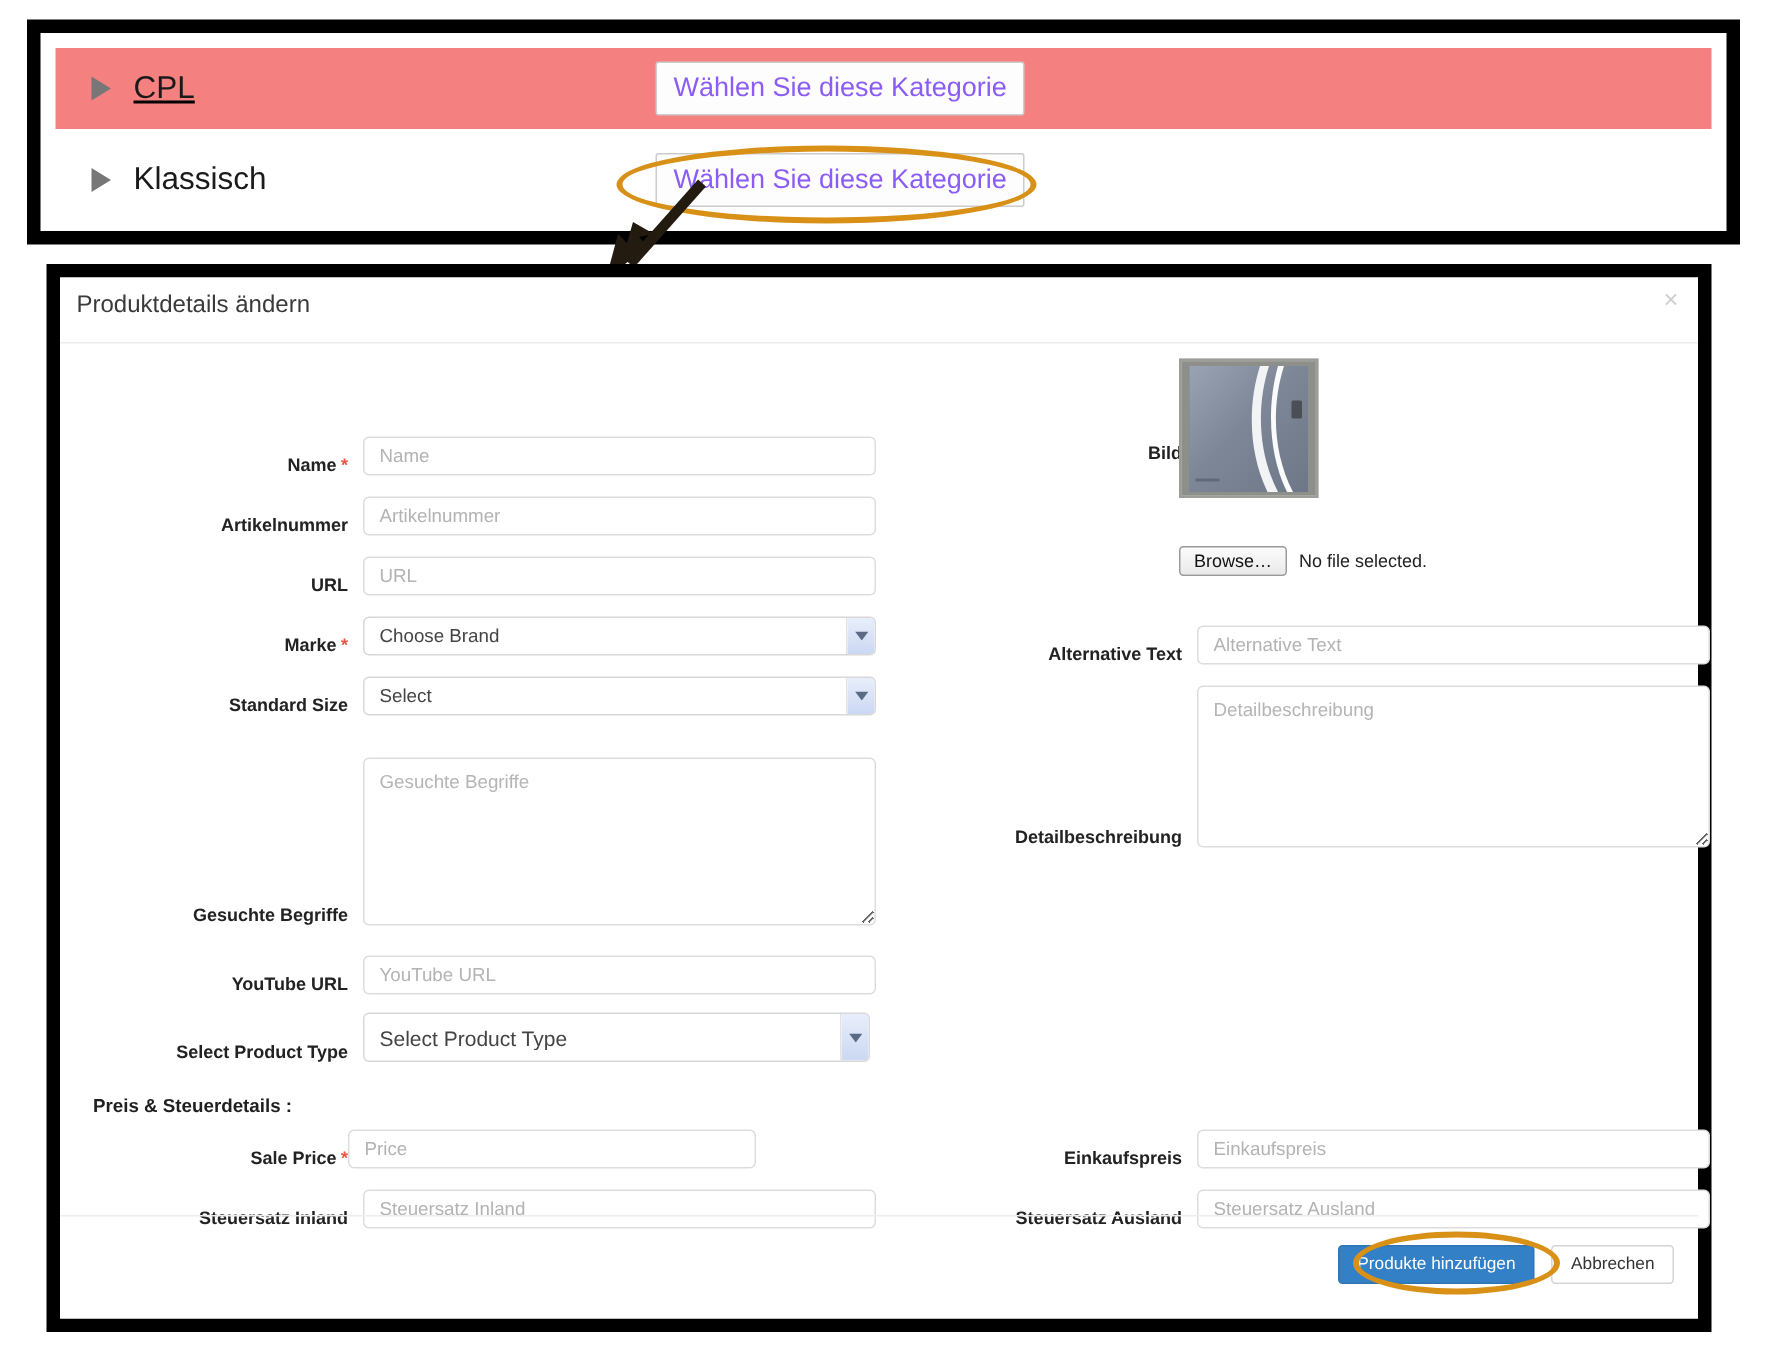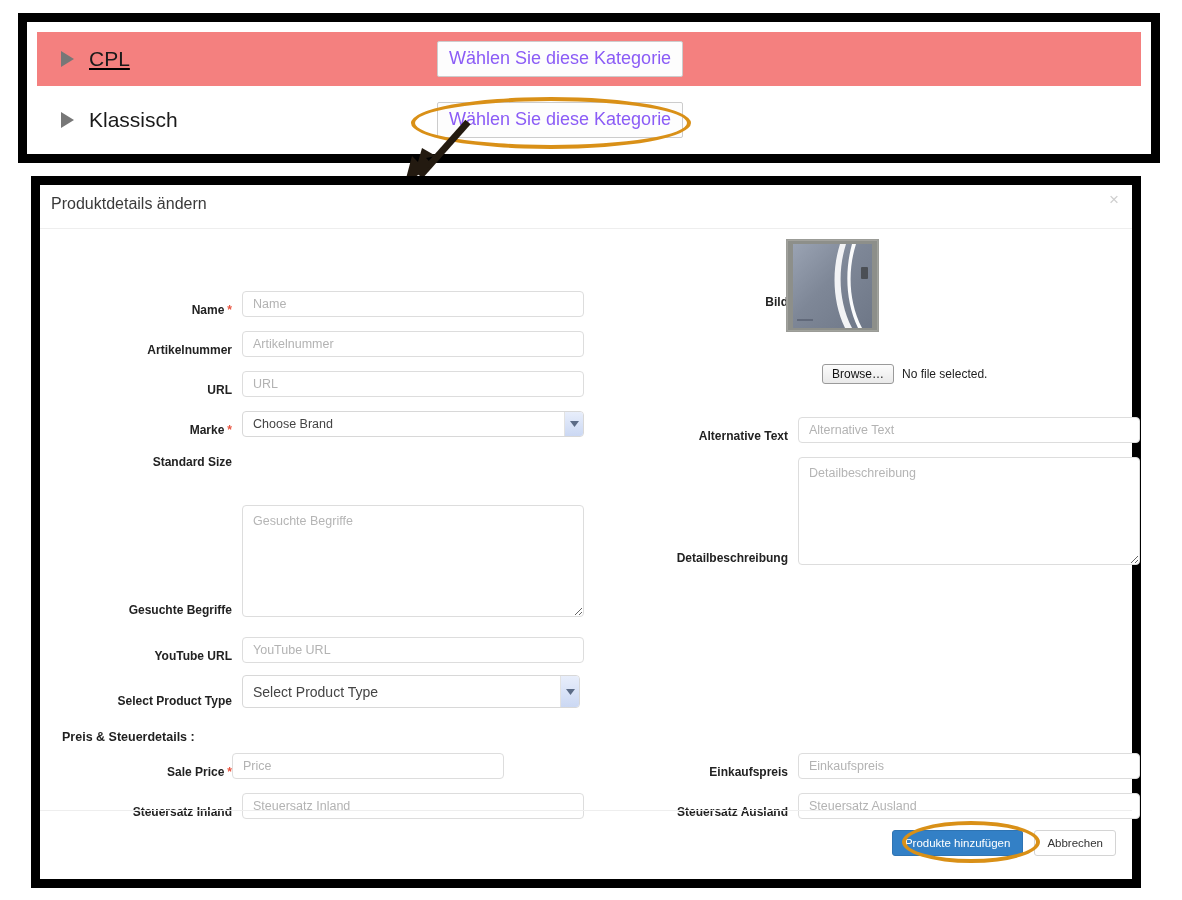--- a/index.html
+++ b/index.html
@@ -222,21 +222,20 @@
   }
   #browse-button {
     font-size: 12px;
     font-family: "Liberation Sans", sans-serif;
     background: linear-gradient(#fcfcfc, #e9e9e9);
     border: 1px solid #9a9a9a;
     border-radius: 3px;
     padding: 2px 9px;
     color: #111111;
     cursor: pointer;
-    margin-left: 36px;
   }
   #no-file-text {
     font-size: 12px;
     color: #222222;
     margin-left: 8px;
     font-family: Liberation Sans, sans-serif;
     white-space: nowrap;
   }
 
   
@@ -342,20 +341,30 @@
           <span class="select-arrow">
             <svg width="9" height="6" viewBox="0 0 9 6">
                 <path d="M0 0 L4.5 6 L9 0 Z" fill="#5b6b86"></path>
               </svg>
           </span>
         </div>
       </div>
 
       <div class="field-row" style="left:0px; top:222px;">
         <div class="fld-label" style="width:192px;">Standard Size</div>
+        <div class="select-wrap" style="margin-left:10px;">
+          <select class="fld-select" style="width:342px;">
+            <option>Select</option>
+          </select>
+          <span class="select-arrow">
+            <svg width="9" height="6" viewBox="0 0 9 6">
+                <path d="M0 0 L4.5 6 L9 0 Z" fill="#5b6b86"></path>
+              </svg>
+          </span>
+        </div>
       </div>
 
       <div class="field-row" style="left:0px; top:276px;">
         <div class="fld-label" style="width:192px;">Gesuchte Begriffe</div>
         <textarea class="fld-input" style="width: 342px; height: 112px; margin-left: 10px;" placeholder="Gesuchte Begriffe"></textarea>
       </div>
 
       <div class="field-row" style="left:0px; top:408px;">
         <div class="fld-label" style="width:192px;">YouTube URL</div>
         <input class="fld-input" style="width: 342px; margin-left: 10px;" placeholder="YouTube URL">

